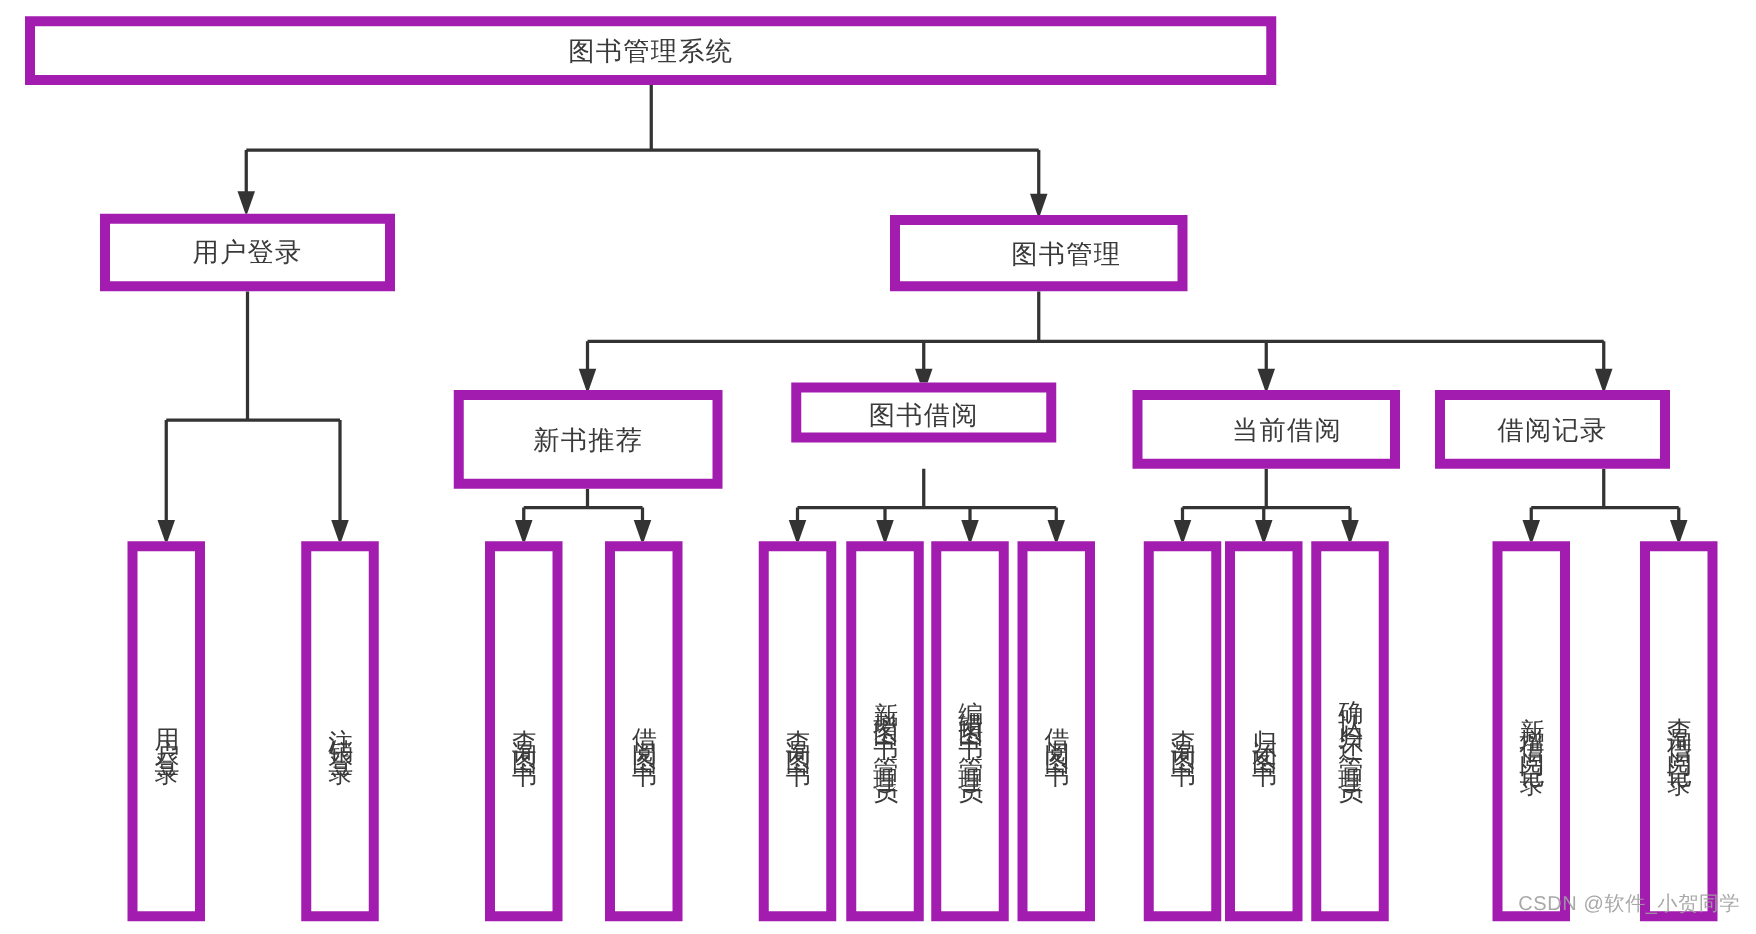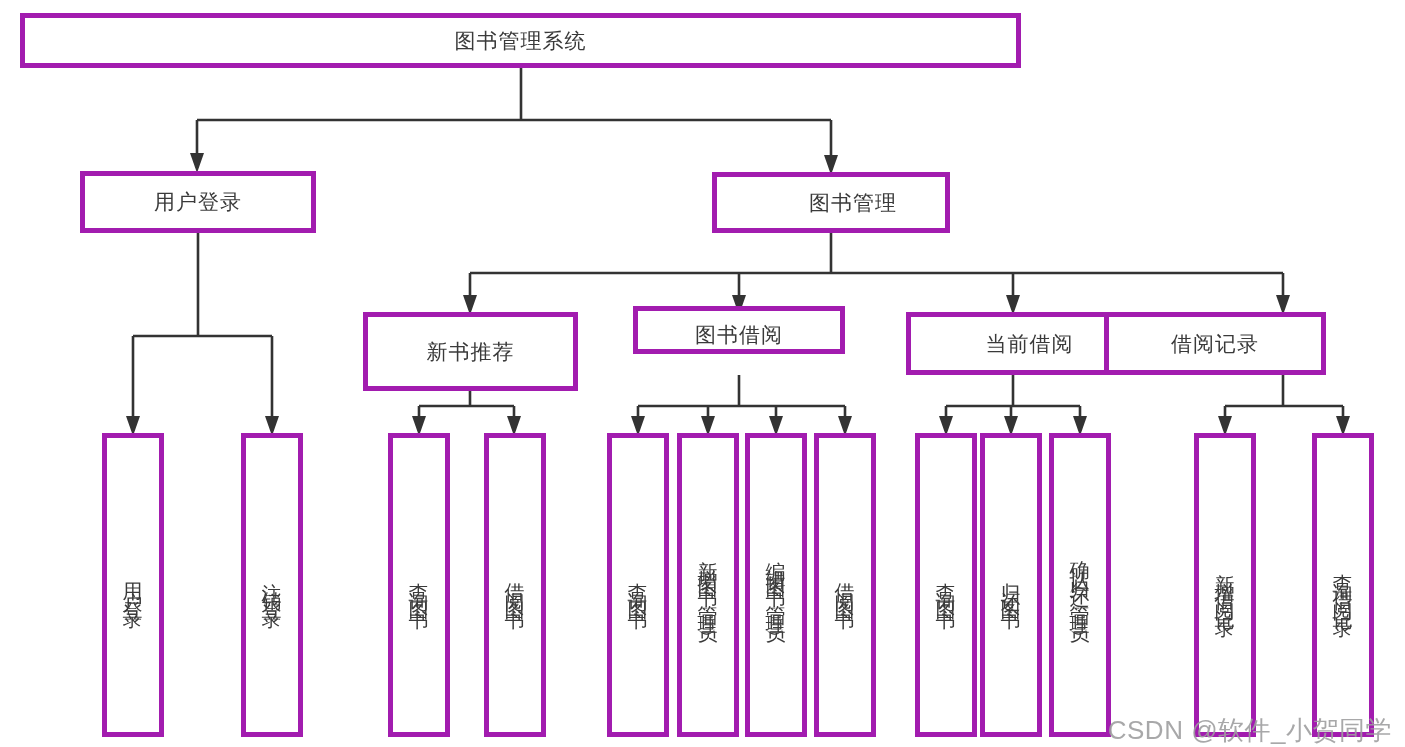--- a/index.html
+++ b/index.html
@@ -17,21 +17,21 @@
   }
   #wires {
     position: absolute;
     left: 0; top: 0;
     z-index: 1;
   }
   .node {
     position: absolute;
     box-sizing: border-box;
     background: #ffffff;
-    border: 5px solid #a21caf;
+    border: 8px solid #a21caf;
     display: flex;
     align-items: center;
     justify-content: center;
     color: #3a3a3a;
     z-index: 2;
   }
   .hlabel {
     font-size: 21px;
     letter-spacing: 1px;
     white-space: nowrap;
@@ -42,21 +42,21 @@
     font-size: 20px;
     line-height: 1;
     letter-spacing: 9px;
     white-space: nowrap;
   }
   .watermark {
     position: absolute;
     right: 13px;
     top: 713px;
     z-index: 3;
-    font-size: 26px;
+    font-size: 16px;
     color: rgba(158, 158, 160, 0.9);
     letter-spacing: 0.5px;
     white-space: nowrap;
   }
 </style>
 </head>
 <body>
 
 <div id="canvas">
 
@@ -113,21 +113,21 @@
 
   <div class="node" style="left:363px; top:312px; width:215px; height:79px;">
     <span class="hlabel">新书推荐</span>
   </div>
   <div class="node" style="left:633px; top:306px; width:212px; height:48px;align-items:flex-end;">
     <span class="hlabel">图书借阅</span>
   </div>
   <div class="node" style="left:906px; top:312px; width:214px; height:63px;padding-left:33px;">
     <span class="hlabel">当前借阅</span>
   </div>
-  <div class="node" style="left:1104px; top:312px; width:222px; height:63px;">
+  <div class="node" style="left:1148px; top:312px; width:188px; height:63px;">
     <span class="hlabel">借阅记录</span>
   </div>
 
   <div class="node leaf" style="left:102px; top:433px; width:62px; height:304px;">
     <span class="vlabel">用户登录</span>
   </div>
   <div class="node leaf" style="left:241px; top:433px; width:62px; height:304px;">
     <span class="vlabel">注销登录</span>
   </div>
 

